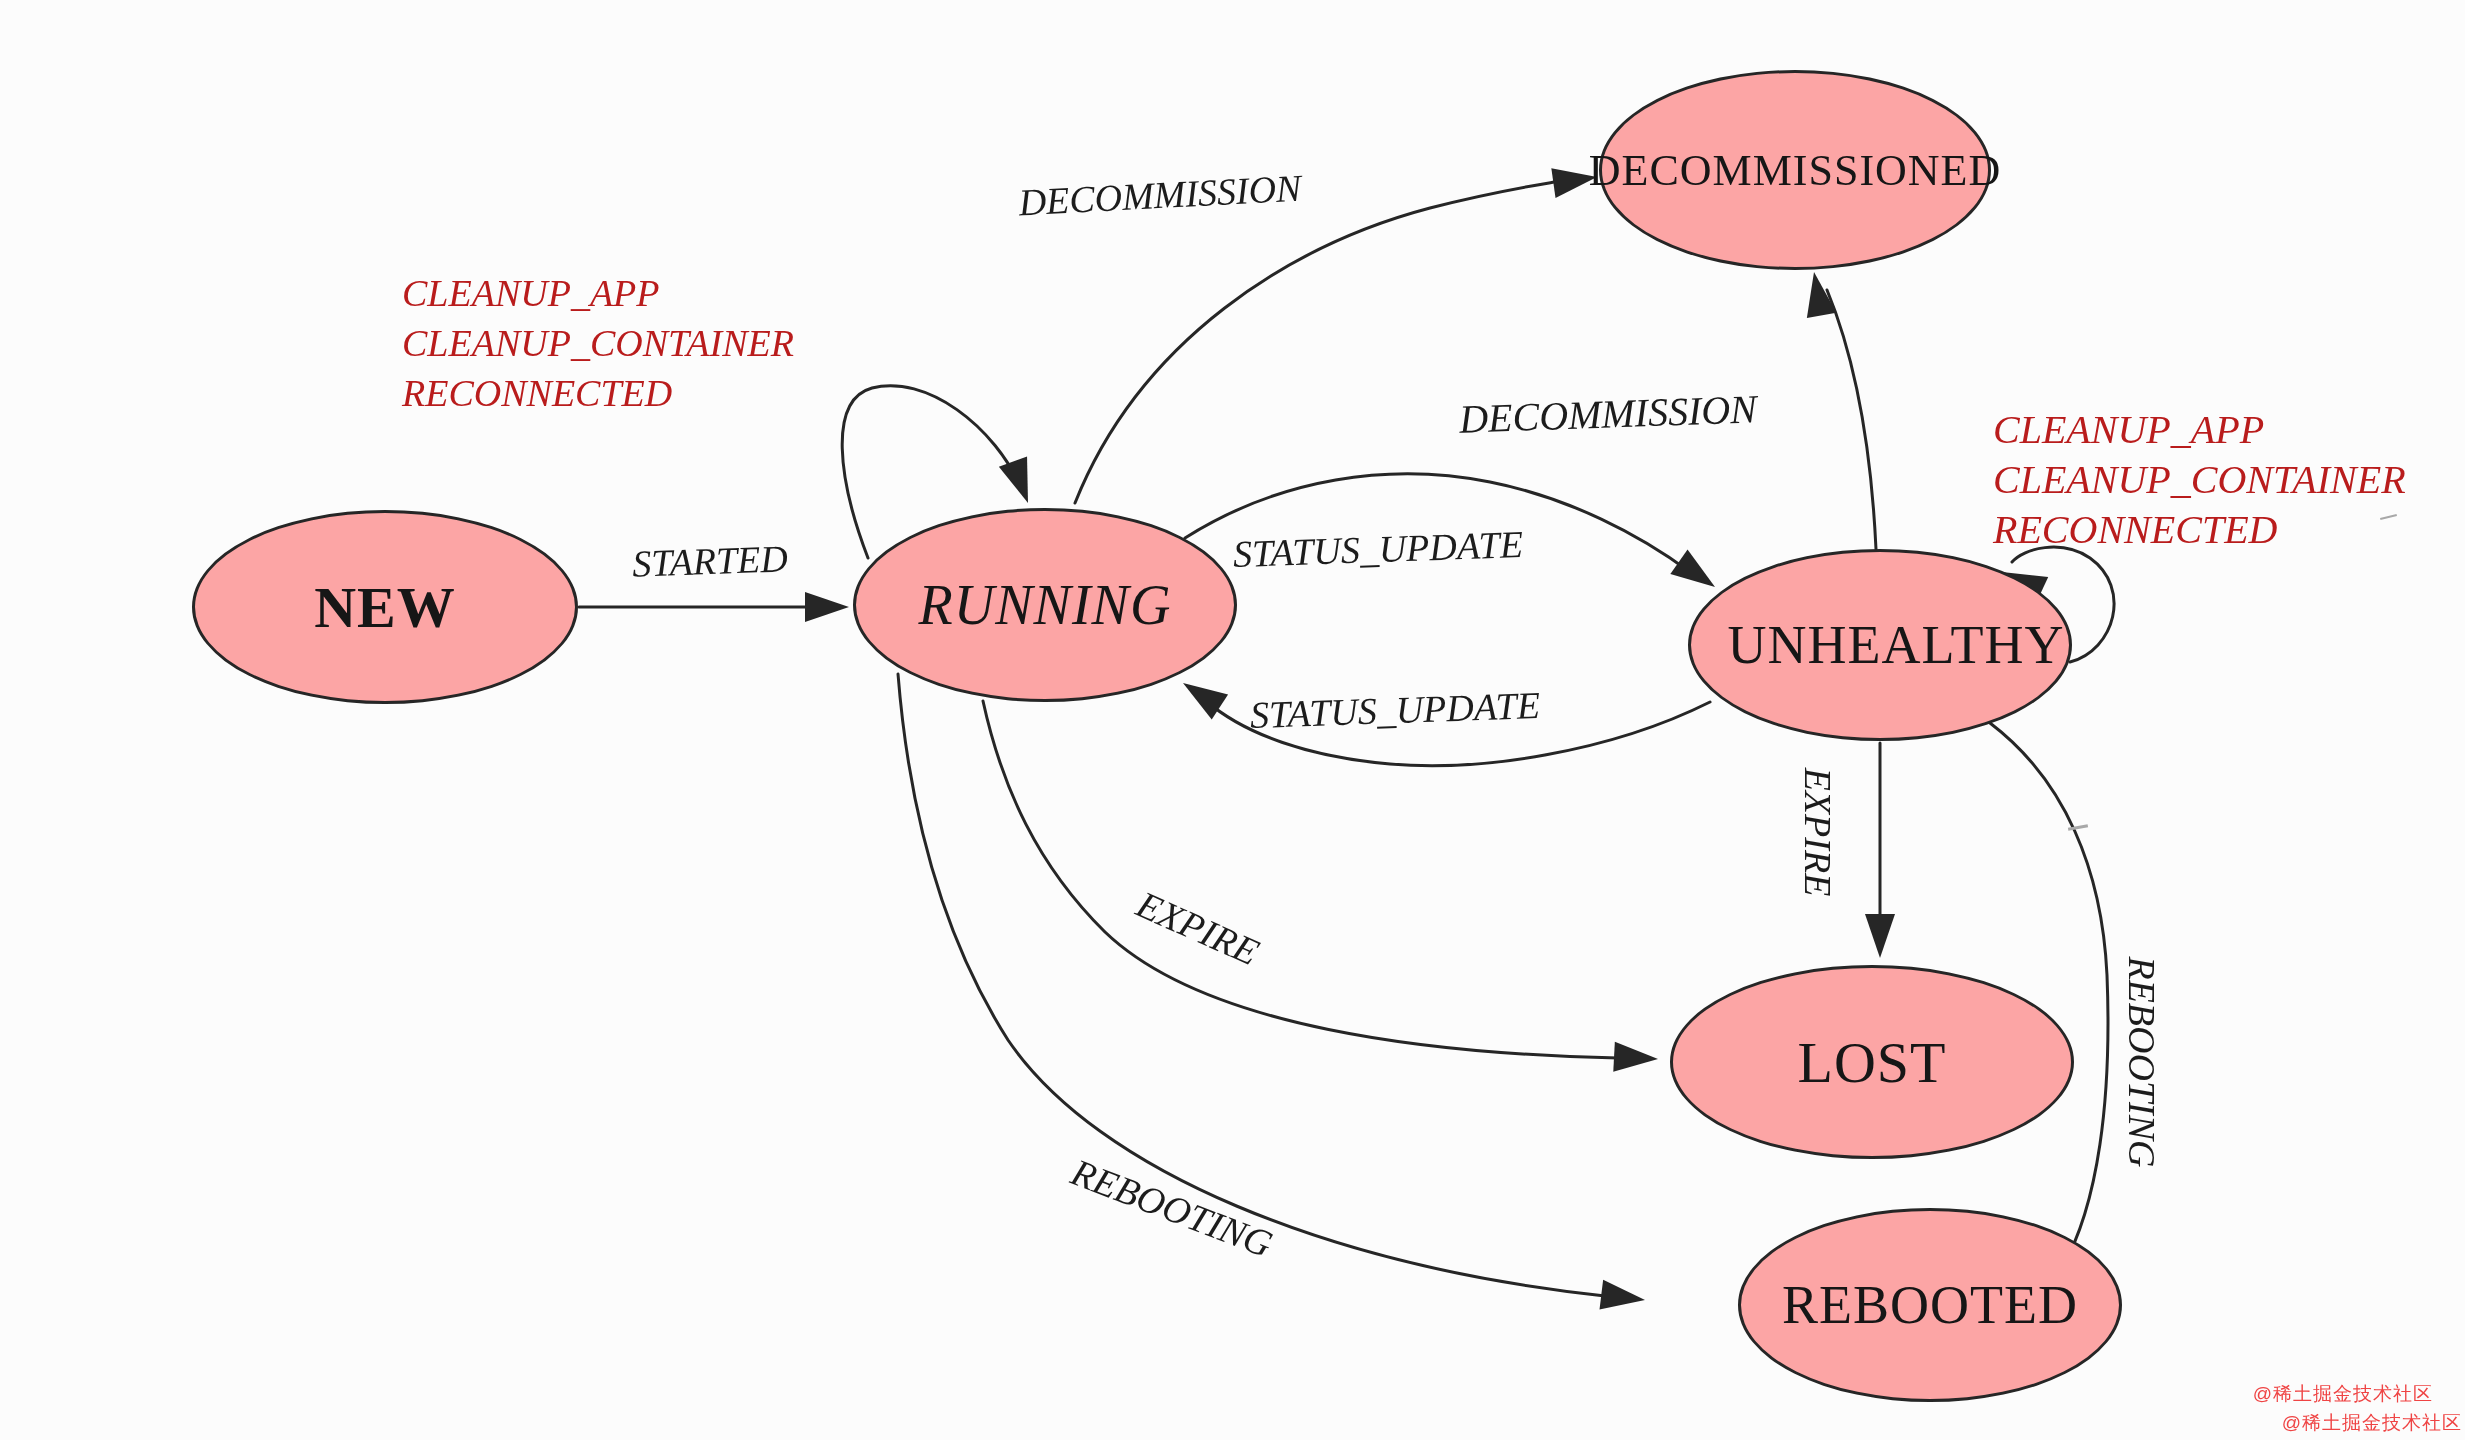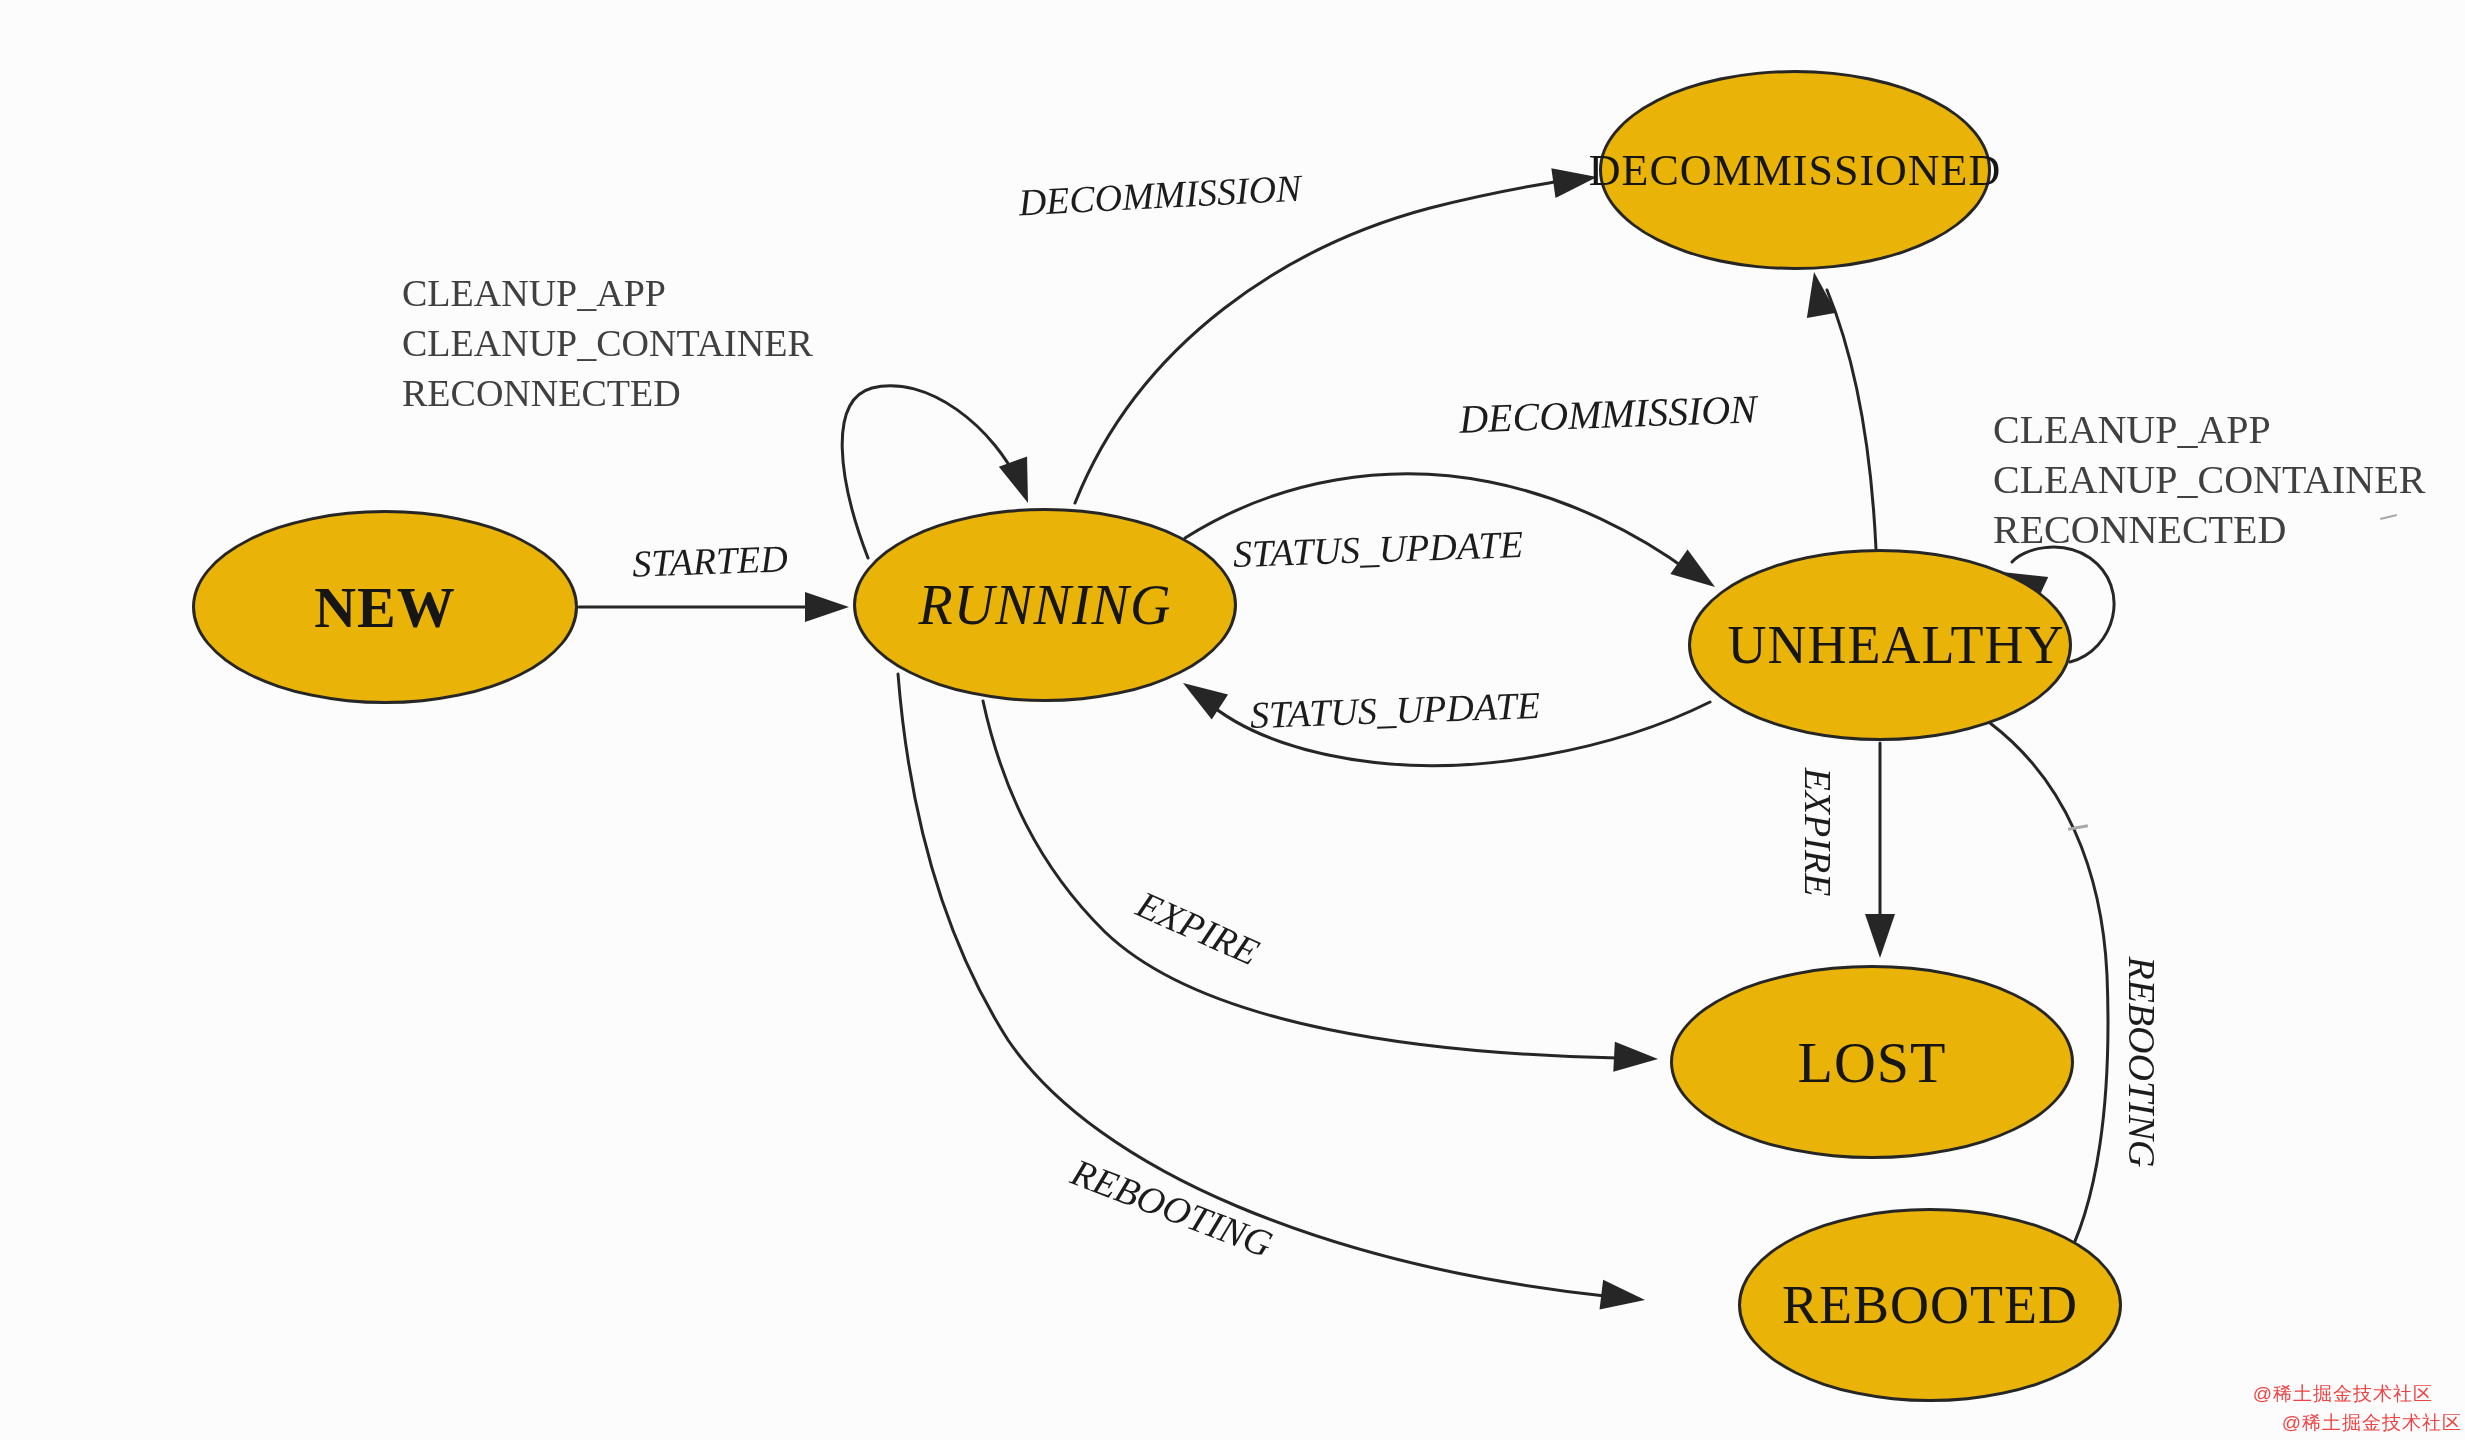--- a/index.html
+++ b/index.html
@@ -1,24 +1,24 @@
 <!DOCTYPE html>
 <html><head>
 <meta charset="utf-8">
 <style>
   html,body{margin:0;padding:0;background:#fbfbfb;}
   .stage{position:relative;width:2465px;height:1440px;background:#fcfcfc;overflow:hidden;
          font-family:"Liberation Serif","DejaVu Serif",serif;color:#1d1d1d;}
   .edges-layer{position:absolute;left:0;top:0;width:2465px;height:1440px;}
-  .state{position:absolute;border:3px solid #262626;border-radius:50%;background:#eab308;
+  .state{position:absolute;border:3px solid #262626;border-radius:50%;background:#fca5a5;
          display:flex;align-items:center;justify-content:center;box-sizing:border-box;}
   .state span{letter-spacing:1px;white-space:nowrap;color:#161616;}
   .edge-label{position:absolute;font-style:italic;white-space:nowrap;color:#1c1c1c;
               transform:translate(-50%,-50%);}
-  .label-block{position:absolute;color:#404040;}
+  .label-block{position:absolute;font-style:italic;color:#b91c1c;}
   .label-block div{white-space:nowrap;}
   .watermark{position:absolute;color:#ef4444;font-family:"Liberation Sans","DejaVu Sans",sans-serif;
              font-size:19px;letter-spacing:1px;white-space:nowrap;}
   .artifact{position:absolute;background:#a8a8a8;}
 </style>
 </head>
 <body>
 
 <div class="stage">
   <svg class="edges-layer" viewBox="0 0 2465 1440" width="2465" height="1440" id="edges-svg">

